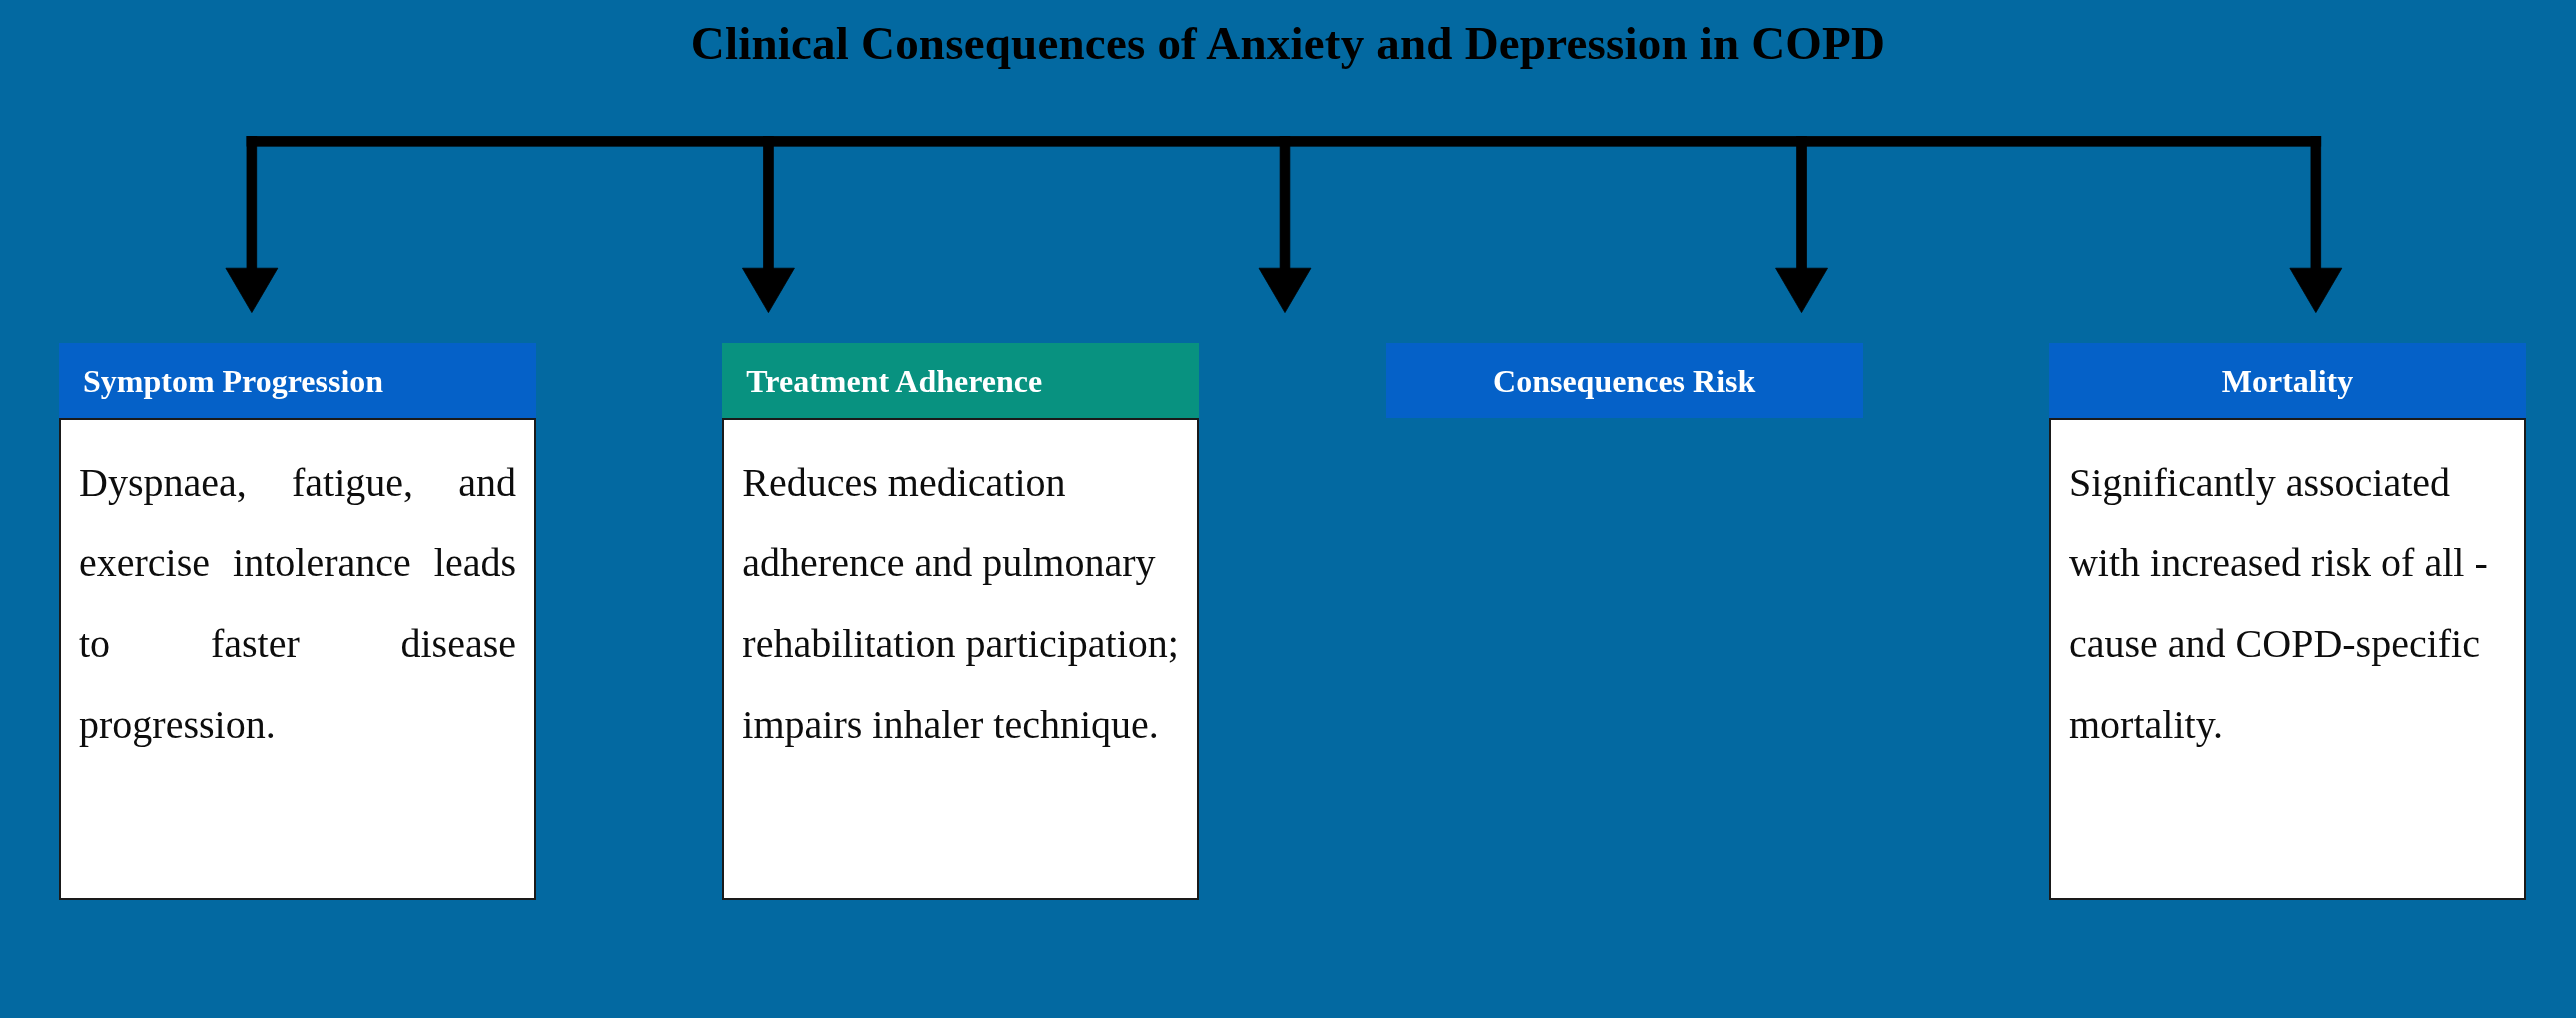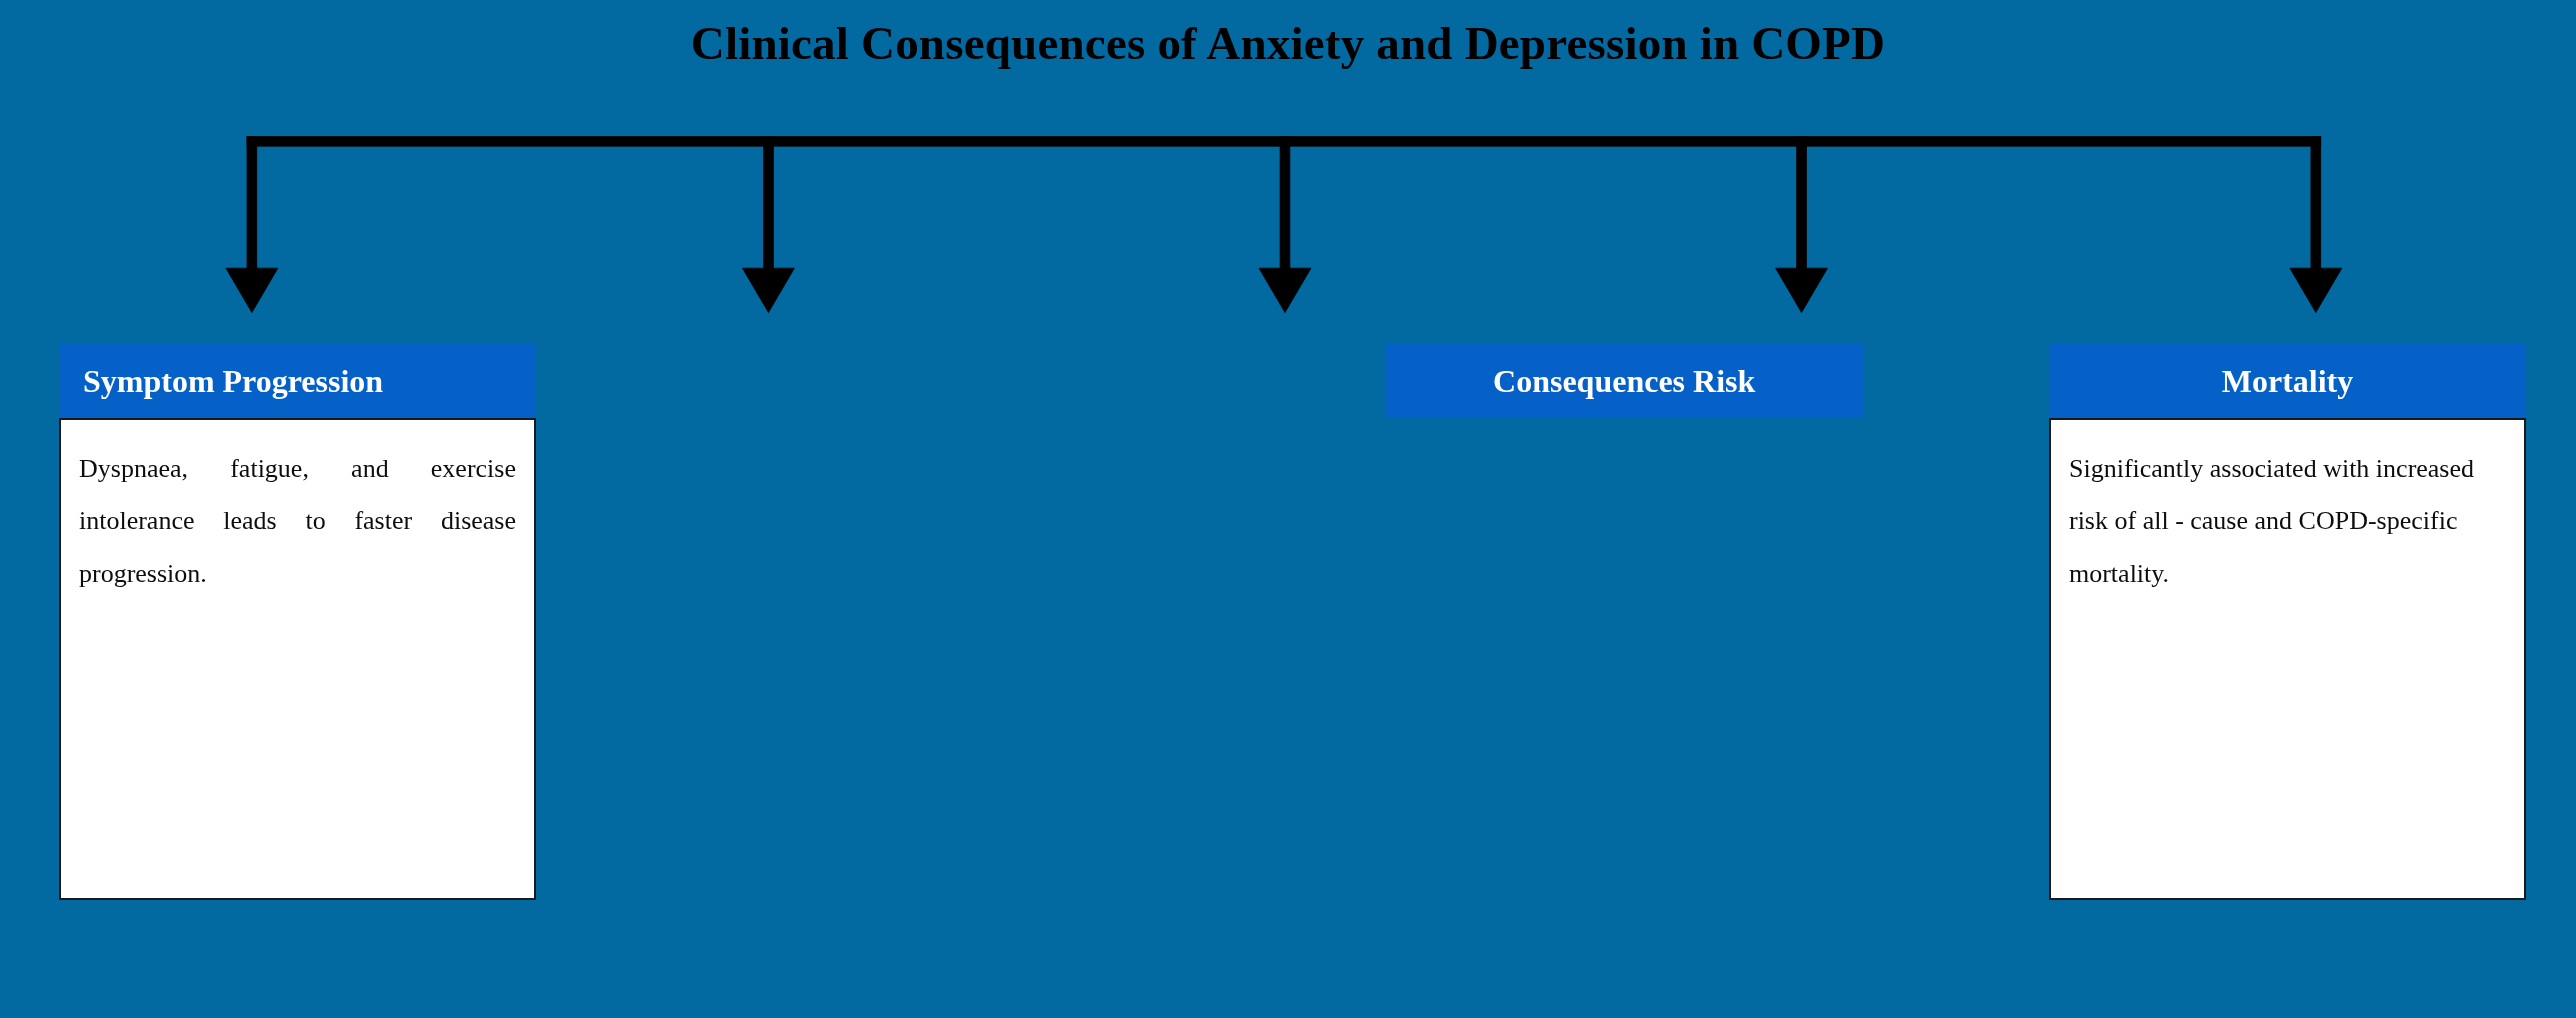--- a/index.html
+++ b/index.html
@@ -81,21 +81,21 @@
   .col-header.hdr-center { justify-content: center; }
 
   .col-body {
     border: 2.3px solid #1a1a1a;
     border-top: 2.3px solid #1a1a1a;
     background: #ffffff;
     box-sizing: border-box;
     min-height: 482px;
     padding: 22.6px 18px 18px 18px;
     font-family: "Liberation Serif", "DejaVu Serif", serif;
-    font-size: 26px;
+    font-size: 40px;
     line-height: 2.02;
     color: #0d0d0d;
   }
   .col-body.align-justify { text-align: justify; }
   .col-body.align-left    { text-align: left; }
 </style>
 </head>
 <body>
 
 <div id="figure">
@@ -122,20 +122,22 @@
   </svg>
 
   <div class="columns">
 
     <div class="col">
       <div class="col-header hdr-left" style="background:#0561C8">Symptom Progression</div>
       <div class="col-body align-justify"> Dyspnaea, fatigue, and exercise intolerance leads to faster disease progression.</div>
     </div>
 
     <div class="col">
+      <div class="col-header hdr-left" style="background:#089280">Treatment Adherence</div>
+      <div class="col-body align-left">Reduces medication adherence and pulmonary rehabilitation participation; impairs inhaler technique.</div>
     </div>
 
     <div class="col">
       <div class="col-header hdr-center" style="background:#0561C8">Consequences Risk</div>
     </div>
 
 
     <div class="col">
       <div class="col-header hdr-center" style="background:#0561C8">Mortality</div>
       <div class="col-body align-left">Significantly associated with increased risk of all - cause and COPD-specific mortality.</div>

